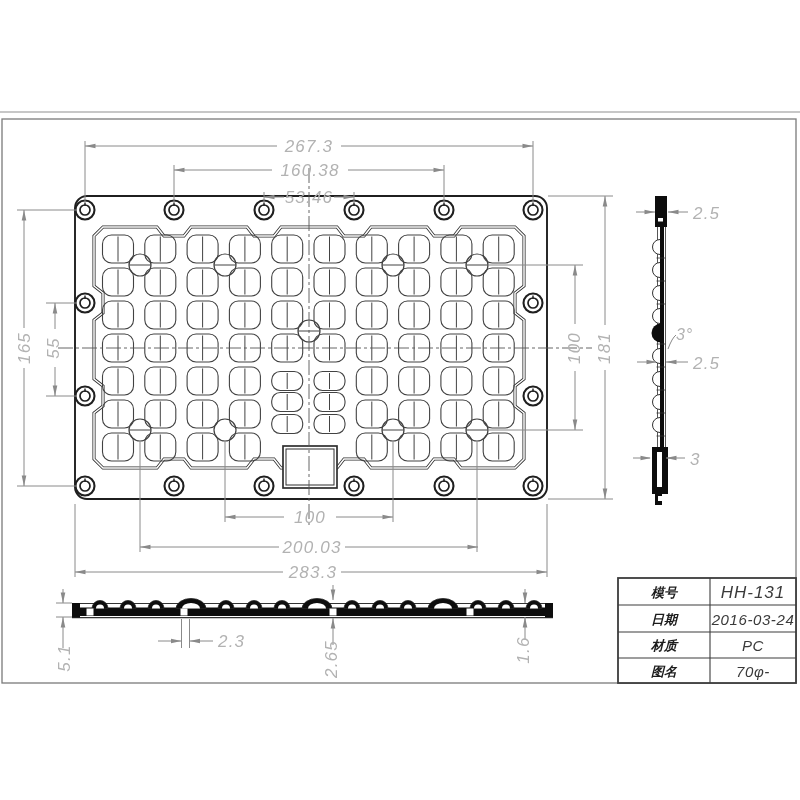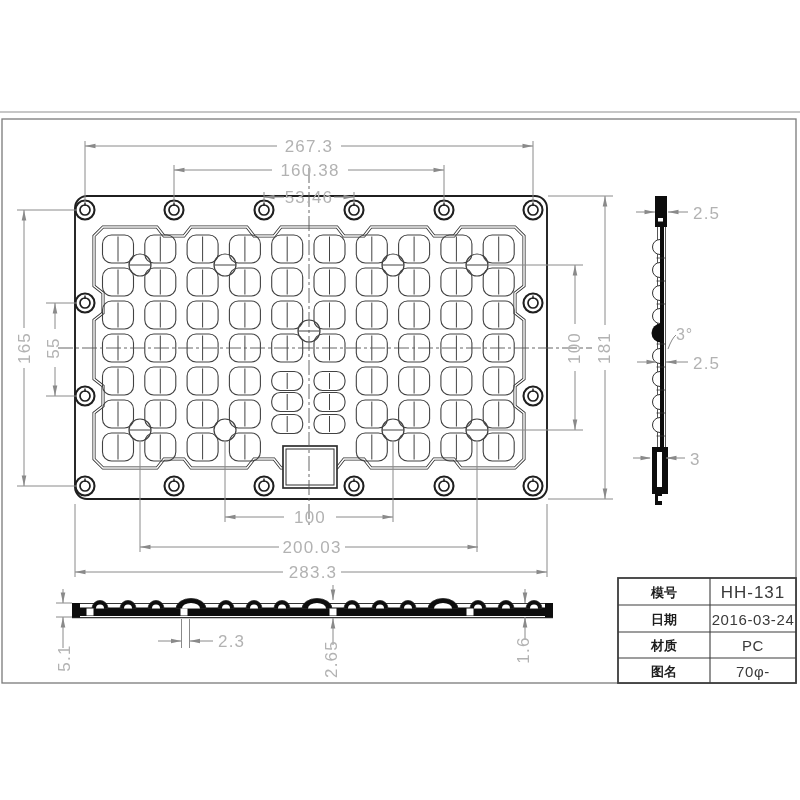--- a/index.html
+++ b/index.html
@@ -1,16 +1,16 @@
 <!DOCTYPE html>
 <html><head>
 <meta charset="utf-8">
 <style>
   html,body{margin:0;padding:0;background:#ffffff;}
-  .stage{width:800px;height:800px;position:relative;background:#fff;overflow:hidden;}
+  .stage{width:800px;height:800px;position:relative;background:#fff;overflow:hidden;font-style:italic;}
   svg{display:block;}
   text{font-family:"Liberation Sans","DejaVu Sans",sans-serif;}
   .dim{font-size:17px;fill:#b2b2b2;letter-spacing:1.2px;}
   .dimS{font-size:16px;fill:#b2b2b2;letter-spacing:0.8px;}
   .tbl-label{font-size:13px;font-weight:700;fill:#1c1c1c;}
   .tbl-value{font-size:15px;fill:#3a3a3a;letter-spacing:0.6px;}
   .tbl-value-big{font-size:17px;fill:#3a3a3a;letter-spacing:1px;}
   .mid{text-anchor:middle;dominant-baseline:central;}
   .st{text-anchor:start;dominant-baseline:central;}
 </style>

